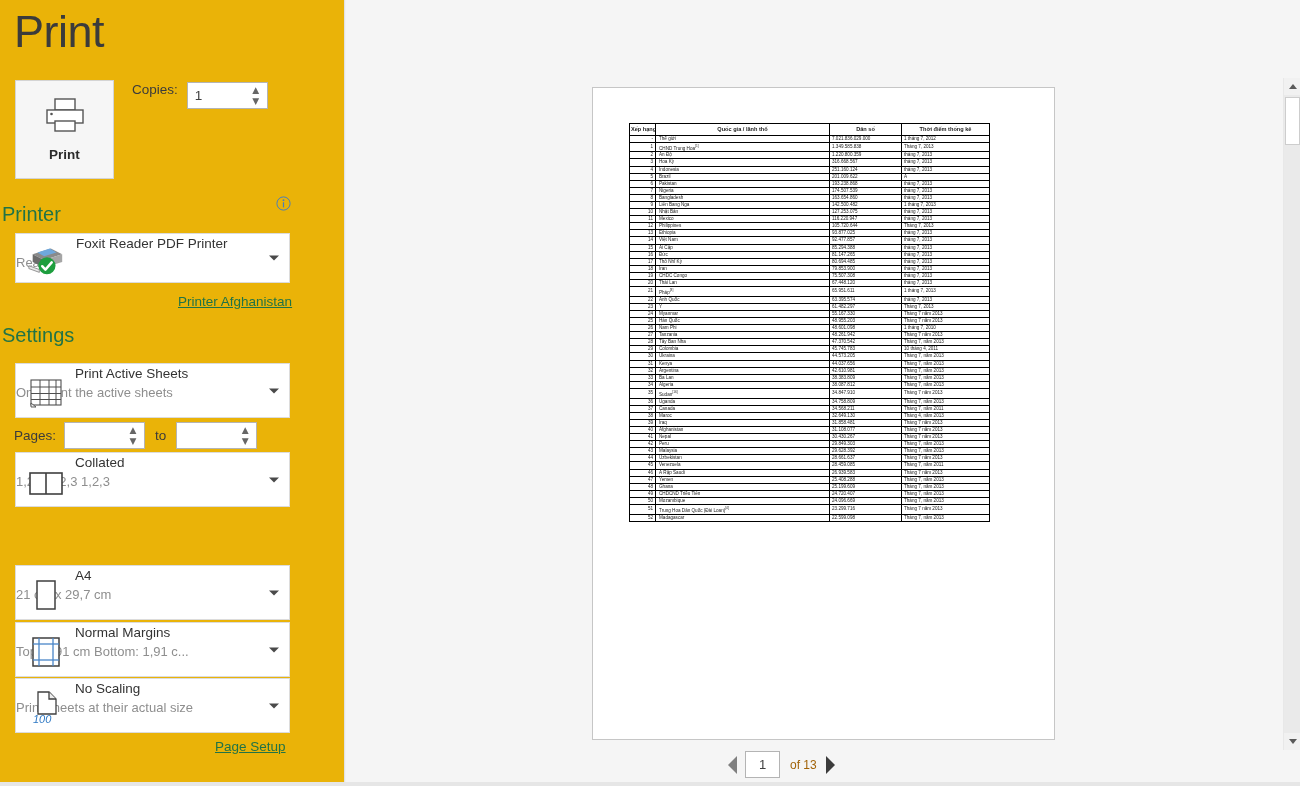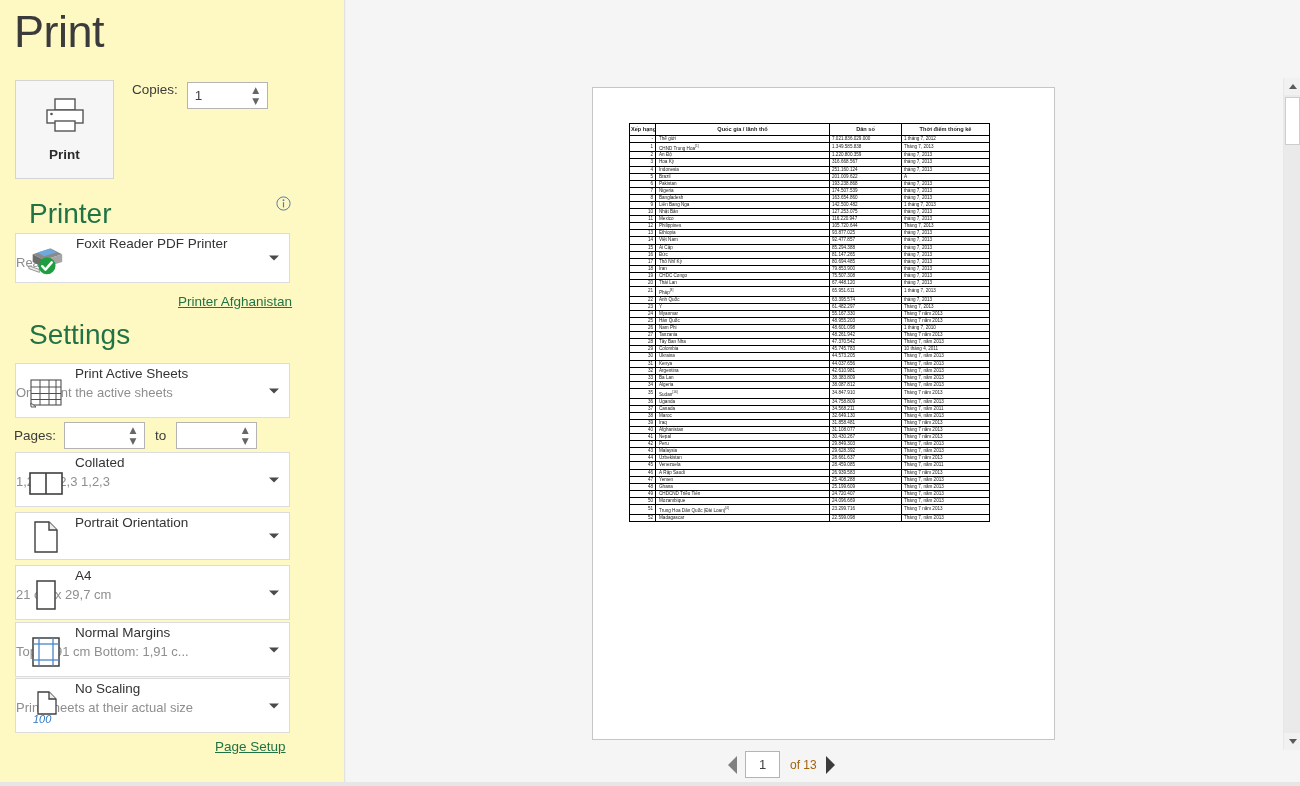--- a/index.html
+++ b/index.html
@@ -23,21 +23,21 @@
     position: absolute; top: 0; right: 0;
     width: 540px; height: 70px;
     overflow: hidden;
     pointer-events: none;
   }
 
   
   #left-pane {
     position: absolute; left: 0; top: 0;
     width: 345px; height: 786px;
-    background: #fef9c3;
+    background: #eab308;
     border-right: 1px solid #e2e2e2;
   }
   #page-title {
     position: absolute; left: 14px; top: 2px;
     font-size: 45px; font-weight: 300; color: #3b3b3b;
     letter-spacing: -0.5px;
     line-height: 60px;
   }
 
   
@@ -78,22 +78,22 @@
     display: flex; flex-direction: column;
     justify-content: space-around; align-items: center;
   }
   .spin-arrows span {
     font-size: 9px; line-height: 8px; color: #666; font-family: "DejaVu Sans", sans-serif;
     cursor: pointer;
   }
 
   
   .section-head {
-    position: absolute; left: 29px;
-    font-size: 28px; font-weight: 300;
+    position: absolute; left: 2px;
+    font-size: 20px; font-weight: 300;
     color: #217346;
     line-height: 30px;
   }
   #printer-head { top: 199px; }
   #settings-head { top: 320px; }
 
   #info-icon {
     position: absolute; left: 276px; top: 196px;
     width: 15px; height: 15px; cursor: pointer;
   }
@@ -448,32 +448,20 @@
           <line x1="18" y1="5" x2="18" y2="26" stroke="#3f3f3f" stroke-width="1.6"></line>
         </svg>
       </span>
       <span class="c-text">
         <span class="c-title">Collated</span>
         <span class="c-sub" style="display:block">1,2,3   1,2,3   1,2,3</span>
       </span>
       <span class="c-arrow"></span>
     </div>
 
-    <div class="combo" id="orient-combo">
-      <span class="c-icon">
-        <svg width="30" height="34" viewBox="0 0 30 34" xmlns="http://www.w3.org/2000/svg">
-          <path d="M4 2 h14 l8 8 v22 h-22 z" fill="#fff" stroke="#3f3f3f" stroke-width="1.4"></path>
-          <path d="M18 2 v8 h8" fill="#eee" stroke="#3f3f3f" stroke-width="1.4"></path>
-        </svg>
-      </span>
-      <span class="c-text">
-        <span class="c-title">Portrait Orientation</span>
-      </span>
-      <span class="c-arrow"></span>
-    </div>
 
     <div class="combo" id="paper-combo">
       <span class="c-icon">
         <svg width="26" height="32" viewBox="0 0 26 32" xmlns="http://www.w3.org/2000/svg">
           <rect x="4" y="2" width="18" height="28" fill="#fff" stroke="#3f3f3f" stroke-width="1.5"></rect>
         </svg>
       </span>
       <span class="c-text">
         <span class="c-title">A4</span>
         <span class="c-sub" style="display:block">21 cm x 29,7 cm</span>

